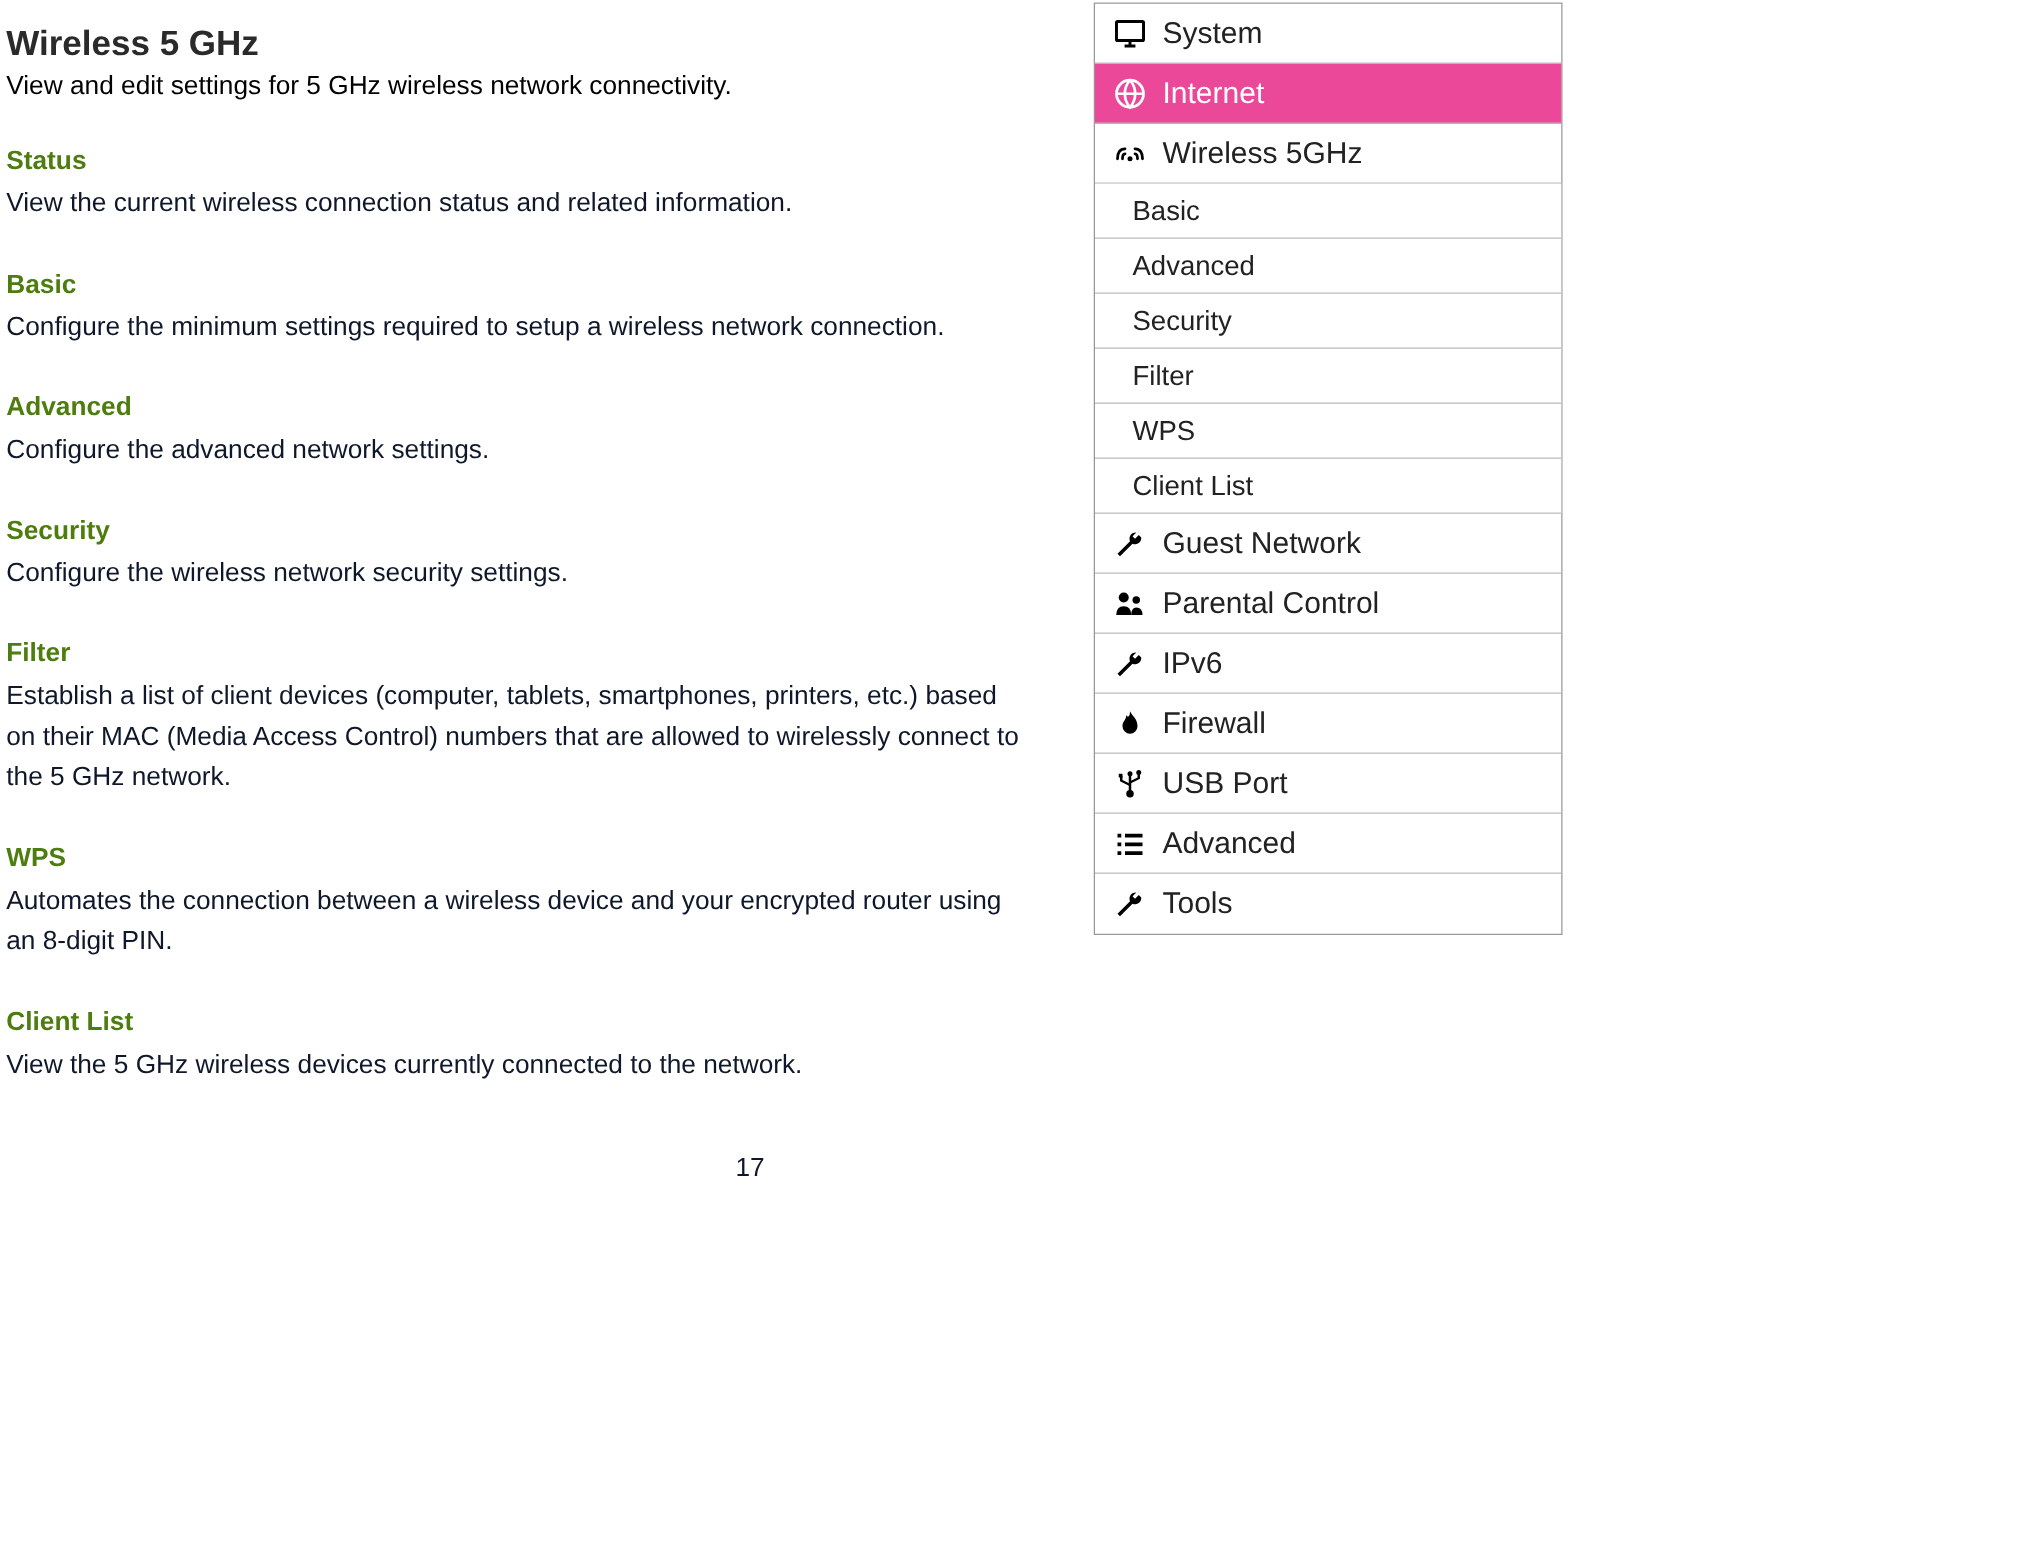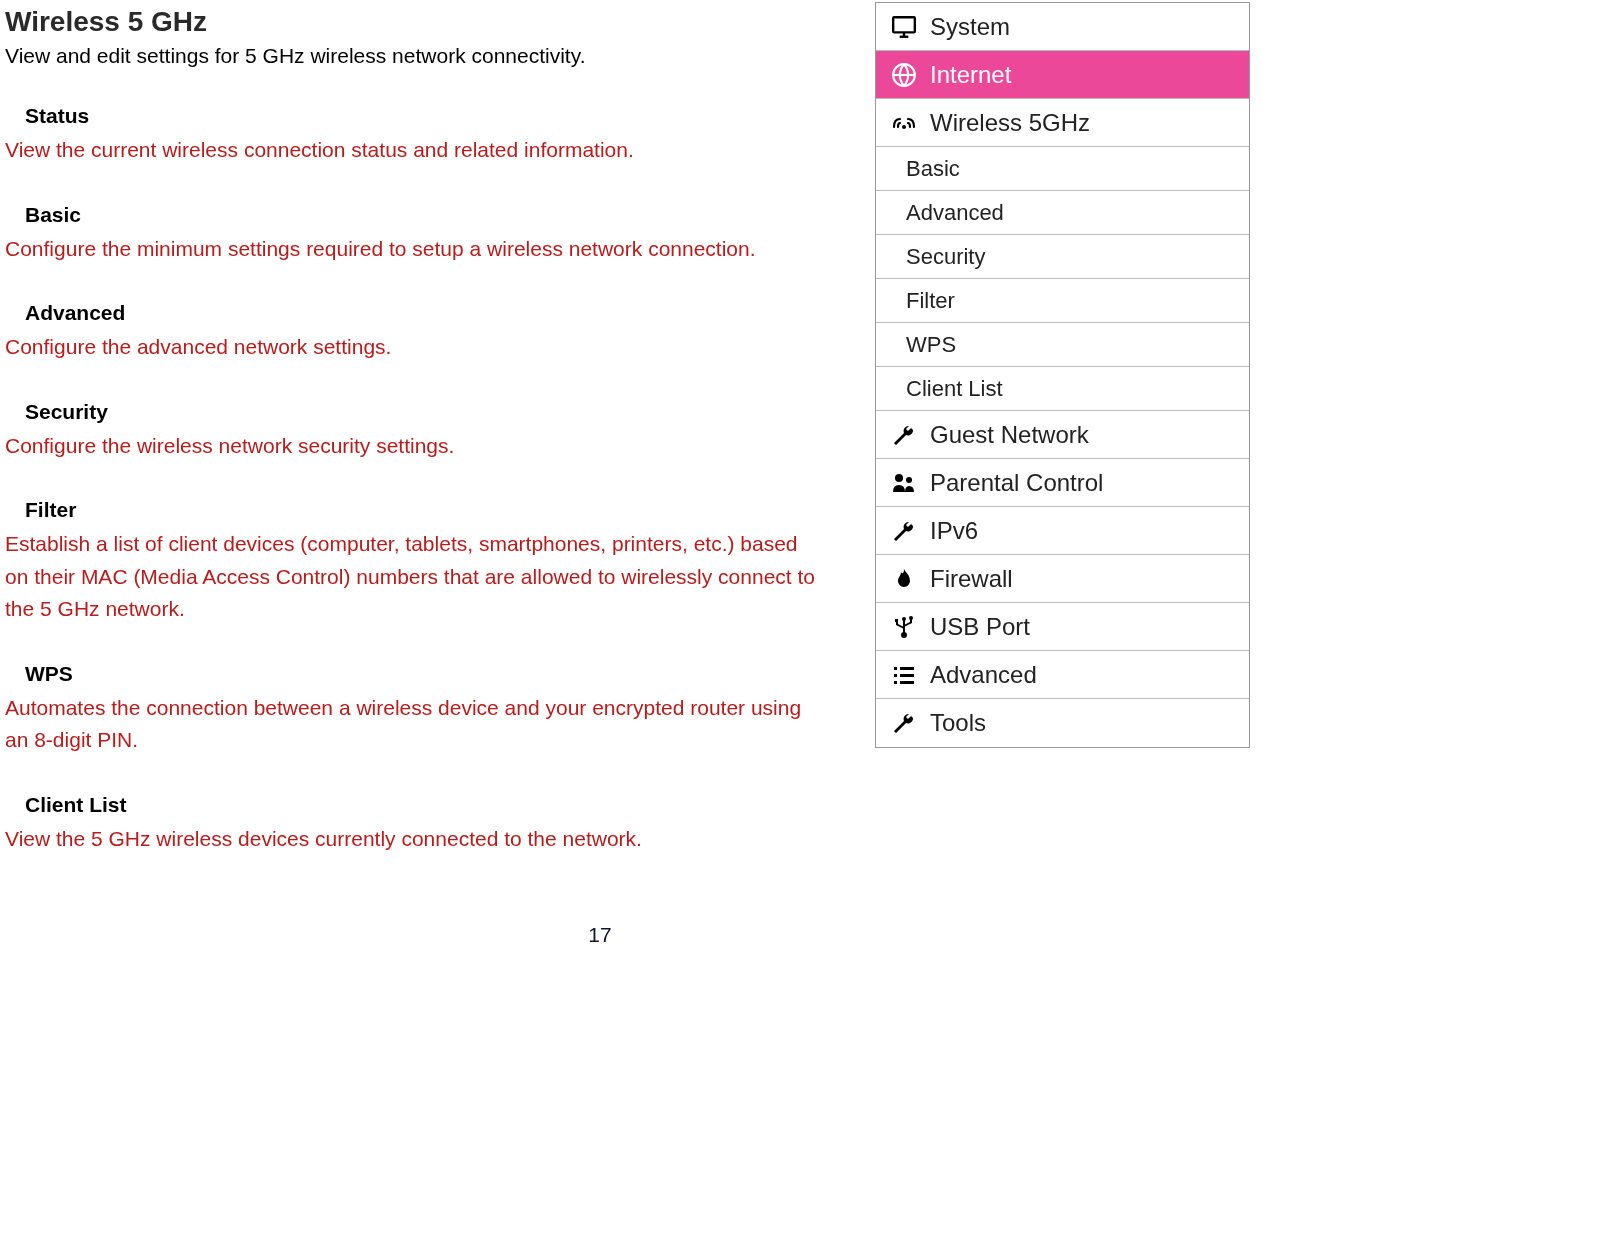--- a/index.html
+++ b/index.html
@@ -12,47 +12,46 @@
       background: #fff;
       width: 1621px;
       height: 1246px;
       position: relative;
     }
     .content {
       position: absolute;
       left: 0;
       top: 0;
       width: 820px;
-      padding: 6px 0 0 5px;
+      padding: 19px 0 0 5px;
       color: #3a3a3a;
     }
     .content h1 {
       font-size: 28px;
       font-weight: bold;
       color: #2a2a2a;
       margin-bottom: 6px;
     }
     .content .subtitle {
       font-size: 21px;
       color: #000000;
       margin-bottom: 36px;
     }
     .section {
       margin-bottom: 36px;
     }
     .section-title {
       font-size: 21px;
       font-weight: bold;
-      color: #000000;
+      color: #4d7c0f;
       margin-bottom: 6px;
-      margin-left: 20px;
     }
     .section-desc {
       font-size: 21px;
-      color: #b91c1c;
+      color: #0f172a;
       line-height: 1.55;
     }
     .page-number {
       position: absolute;
       left: 0;
       width: 1200px;
       text-align: center;
       top: 923px;
       font-size: 21px;
       color: #0f172a;

